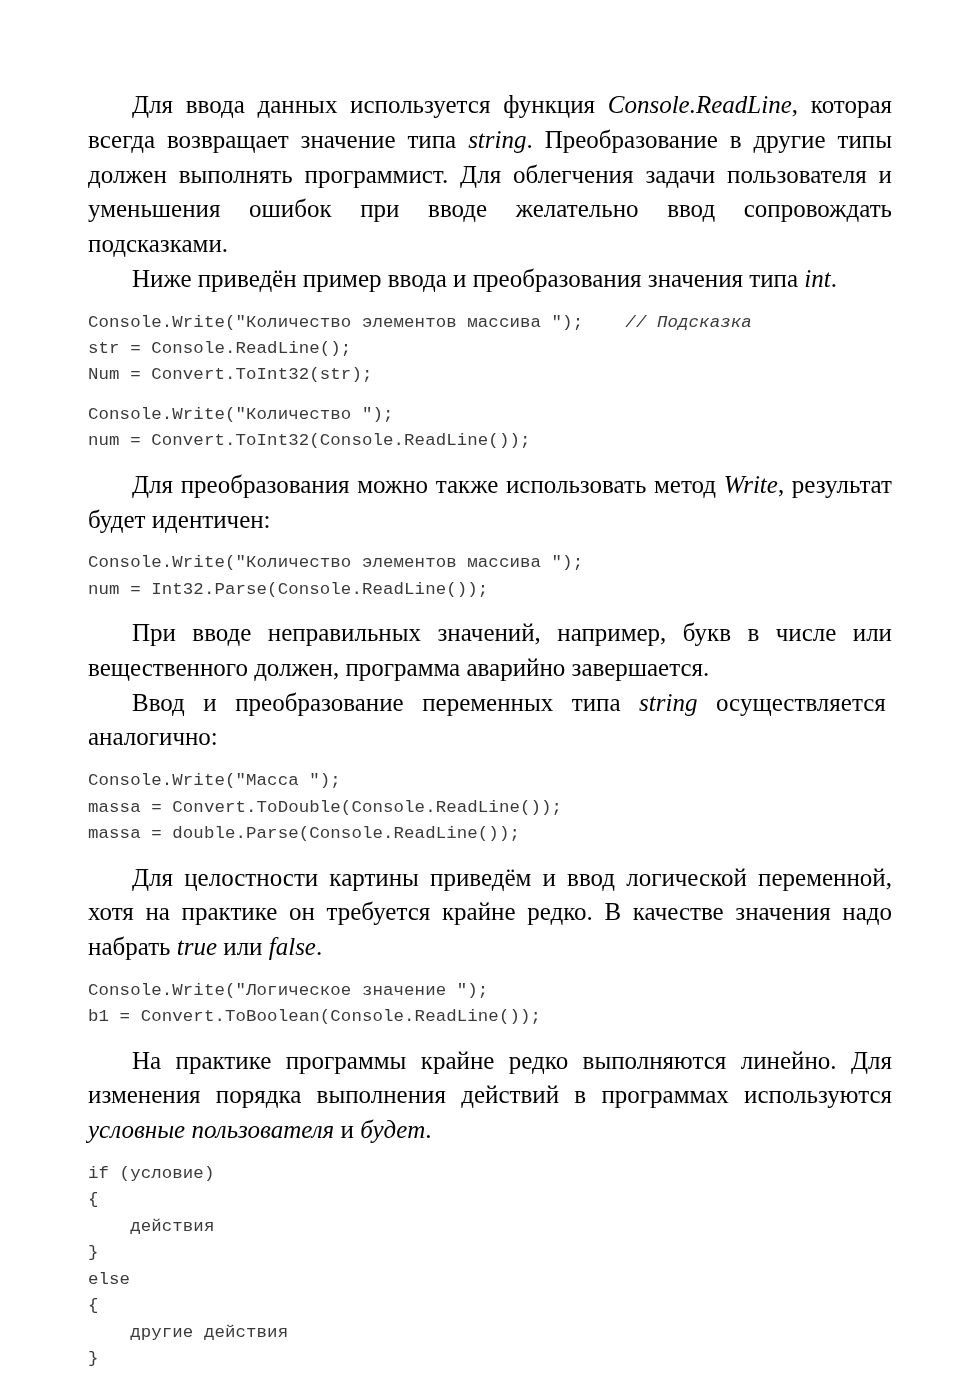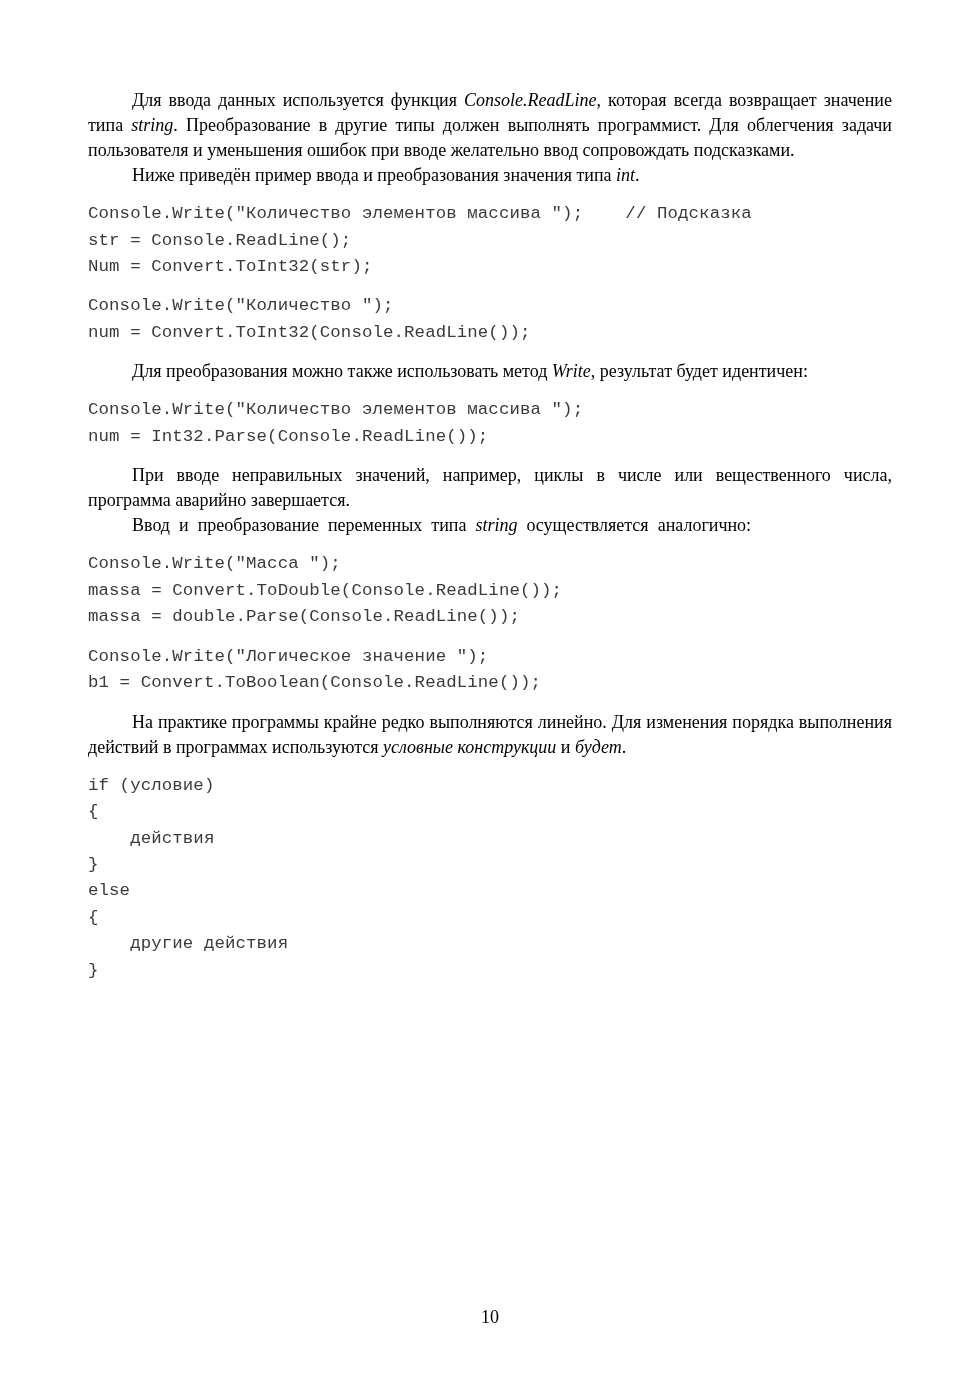--- a/index.html
+++ b/index.html
@@ -22,37 +22,38 @@
     height: 1386px;
     box-sizing: border-box;
     padding: 88px 88px 40px 88px;
   }
   .content {
     width: 804px;
     margin: 0 auto;
   }
   p.para {
     margin: 0;
-    font-size: 18px;
+    font-size: 25px;
     line-height: 1.39;
     text-align: justify;
     text-indent: 44px;
     hyphens: manual;
   }
   .italic { font-style: italic; }
   pre.code {
     margin: 13px 0 13px 0;
     font-family: "Liberation Mono", "DejaVu Sans Mono", monospace;
     font-size: 17.4px;
     line-height: 1.52;
     color: #3a3a3a;
     white-space: pre;
     letter-spacing: 0.1px;
   }
   pre.code .cmt {
+    font-style: italic;
   }
   .folio {
     position: absolute;
     left: 0;
     right: 0;
     bottom: 58px;
     text-align: center;
     font-size: 18px;
     font-family: "Liberation Serif", serif;
   }
@@ -79,45 +80,47 @@
     <pre class="code">Console.Write("Количество ");
 num = Convert.ToInt32(Console.ReadLine());</pre>
 
     <p class="para">
       Для преобразования можно также использовать метод <span class="italic">Write</span>, результат будет идентичен:
     </p>
 
     <pre class="code">Console.Write("Количество элементов массива ");
 num = Int32.Parse(Console.ReadLine());</pre>
 
-    <p class="para">При вводе неправильных значений, например, циклы в числе или вещественного числа, программа аварийно завершается.</p>
+    <p class="para">При вводе неправильных значений, например, букв в числе или вещественного должен, программа аварийно завершается.</p>
 
     <p class="para">
       Ввод&nbsp; и&nbsp; преобразование&nbsp; переменных&nbsp; типа&nbsp; <span class="italic">string</span>&nbsp; осуществляется&nbsp; аналогично:
     </p>
 
     <pre class="code">Console.Write("Масса ");
 massa = Convert.ToDouble(Console.ReadLine());
 massa = double.Parse(Console.ReadLine());</pre>
 
+    <p class="para">
+      Для целостности картины приведём и ввод логической переменной, хотя на практике он требуется крайне редко. В качестве значения надо набрать <span class="italic">true</span> или <span class="italic">false</span>.
+    </p>
 
     <pre class="code">Console.Write("Логическое значение ");
 b1 = Convert.ToBoolean(Console.ReadLine());</pre>
 
     <p class="para">
-      На практике программы крайне редко выполняются линейно. Для изменения порядка выполнения действий в программах используются <span class="italic">условные конструкции</span> и <span class="italic">будет</span>.
+      На практике программы крайне редко выполняются линейно. Для изменения порядка выполнения действий в программах используются <span class="italic">условные пользователя</span> и <span class="italic">будет</span>.
     </p>
 
 
     <pre class="code">if (условие)
 {
     действия
 }
 else
 {
     другие действия
 }</pre>
 
 
   </div>
 
-  <div class="folio">10</div>
 </div>
 
 </body></html>

